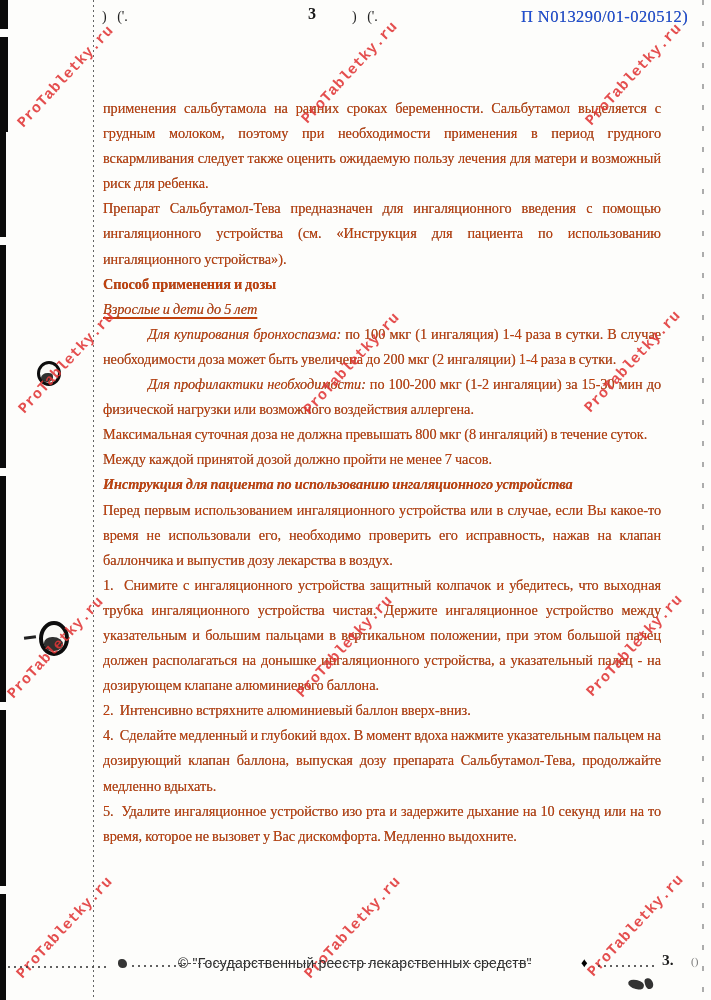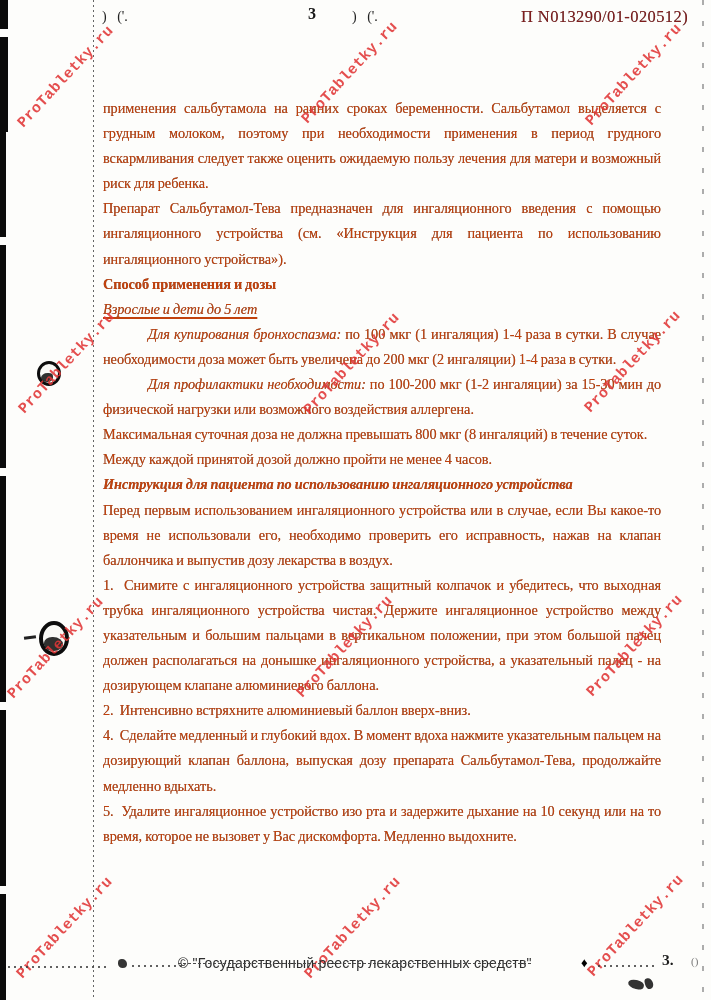--- a/index.html
+++ b/index.html
@@ -16,21 +16,21 @@
   .left-bar-top{position:absolute;left:0;top:0;width:8px;height:132px;background:#0b0b0b;}
   .bar-gap{position:absolute;left:0;width:9px;height:8px;background:#fdfdfb;}
   
   .margin-line{position:absolute;left:93px;top:0;width:1px;height:1000px;
     background:repeating-linear-gradient(180deg,#4a4a4a 0 2px,transparent 2px 5px);opacity:.85;}
   .right-ticks{position:absolute;left:702px;top:0;width:2px;height:1000px;
     background:repeating-linear-gradient(180deg,#8a8a8a 0 5px,transparent 5px 21px);opacity:.7;}
   
   .stray{position:absolute;color:#222;font-size:14px;white-space:pre;}
   .pnum-top{position:absolute;left:308px;top:5px;font-size:16px;font-weight:600;color:#161616;}
-  .regnum{position:absolute;left:521px;top:7px;font-size:16.5px;letter-spacing:.4px;color:#7f1d1d;
+  .regnum{position:absolute;left:521px;top:7px;font-size:16.5px;letter-spacing:.4px;color:#1d4ed8;
     text-shadow:0 0 .5px rgba(0,0,0,.5);}
   
   .hole{position:absolute;border:3px solid #0d0d0d;border-radius:50%;background:#f9f9f6;box-sizing:border-box;}
   .hole1{left:37px;top:361px;width:24px;height:25px;}
   .hole2{left:39px;top:621px;width:30px;height:35px;border-width:4px;}
   .hole-blob{position:absolute;background:#191919;opacity:.9;}
   .hole1 .hole-blob{left:1px;bottom:1px;width:12px;height:9px;border-radius:60% 40% 50% 50%;}
   .hole2 .hole-blob{left:1px;bottom:1px;width:19px;height:14px;border-radius:45% 55% 50% 50%;}
   .hole-dash{position:absolute;left:24px;top:636px;width:12px;height:3px;background:#222;transform:rotate(-8deg);}
   
@@ -101,21 +101,21 @@
   <div class="hole-dash"></div>
 
   <div class="doc">
       <p class="para"><span class="r-n">применения сальбутамола на ранних сроках беременности. Сальбутамол выделяется с грудным молоком, поэтому при необходимости применения в период грудного вскармливания следует также оценить ожидаемую пользу лечения для матери и возможный риск для ребенка.</span></p>
       <p class="para"><span class="r-n">Препарат Сальбутамол-Тева предназначен для ингаляционного введения с помощью ингаляционного устройства (см. «Инструкция для пациента по использованию ингаляционного устройства»).</span></p>
       <p class="para"><span class="r-b">Способ применения и дозы</span></p>
       <p class="para"><span class="r-iu">Взрослые и дети до 5 лет</span></p>
       <p class="para"><span class="r-i">Для купирования бронхоспазма:</span><span class="r-n"> по 100 мкг (1 ингаляция) 1-4 раза в сутки. В случае необходимости доза может быть увеличена до 200 мкг (2 ингаляции) 1-4 раза в сутки.</span></p>
       <p class="para"><span class="r-i">Для профилактики необходимости:</span><span class="r-n"> по 100-200 мкг (1-2 ингаляции) за 15-30 мин до физической нагрузки или возможного воздействия аллергена.</span></p>
       <p class="para"><span class="r-n">Максимальная суточная доза не должна превышать 800 мкг (8 ингаляций) в течение суток.</span></p>
-      <p class="para"><span class="r-n">Между каждой принятой дозой должно пройти не менее 4 часов.</span></p>
+      <p class="para"><span class="r-n">Между каждой принятой дозой должно пройти не менее 7 часов.</span></p>
       <p class="para"><span class="r-bi">Инструкция для пациента по использованию ингаляционного устройства</span></p>
       <p class="para"><span class="r-n">Перед первым использованием ингаляционного устройства или в случае, если Вы какое-то время не использовали его, необходимо проверить его исправность, нажав на клапан баллончика и выпустив дозу лекарства в воздух.</span></p>
       <p class="para"><span class="r-n">1.&nbsp;&nbsp;Снимите с ингаляционного устройства защитный колпачок и убедитесь, что выходная трубка ингаляционного устройства чистая. Держите ингаляционное устройство между указательным и большим пальцами в вертикальном положении, при этом большой палец должен располагаться на донышке ингаляционного устройства, а указательный палец - на дозирующем клапане алюминиевого баллона.</span></p>
       <p class="para"><span class="r-n">2.&nbsp;&nbsp;Интенсивно встряхните алюминиевый баллон вверх-вниз.</span></p>
       <p class="para"><span class="r-n">4.&nbsp;&nbsp;Сделайте медленный и глубокий вдох. В момент вдоха нажмите указательным пальцем на дозирующий клапан баллона, выпуская дозу препарата Сальбутамол-Тева, продолжайте медленно вдыхать.</span></p>
       <p class="para"><span class="r-n">5.&nbsp;&nbsp;Удалите ингаляционное устройство изо рта и задержите дыхание на 10 секунд или на то время, которое не вызовет у Вас дискомфорта. Медленно выдохните.</span></p>
     </div>
 
   <div class="wm-layer">
       <div class="wm" style="left: 66px; top: 77px; color: rgb(225, 55, 55);">ProTabletky.ru</div>

